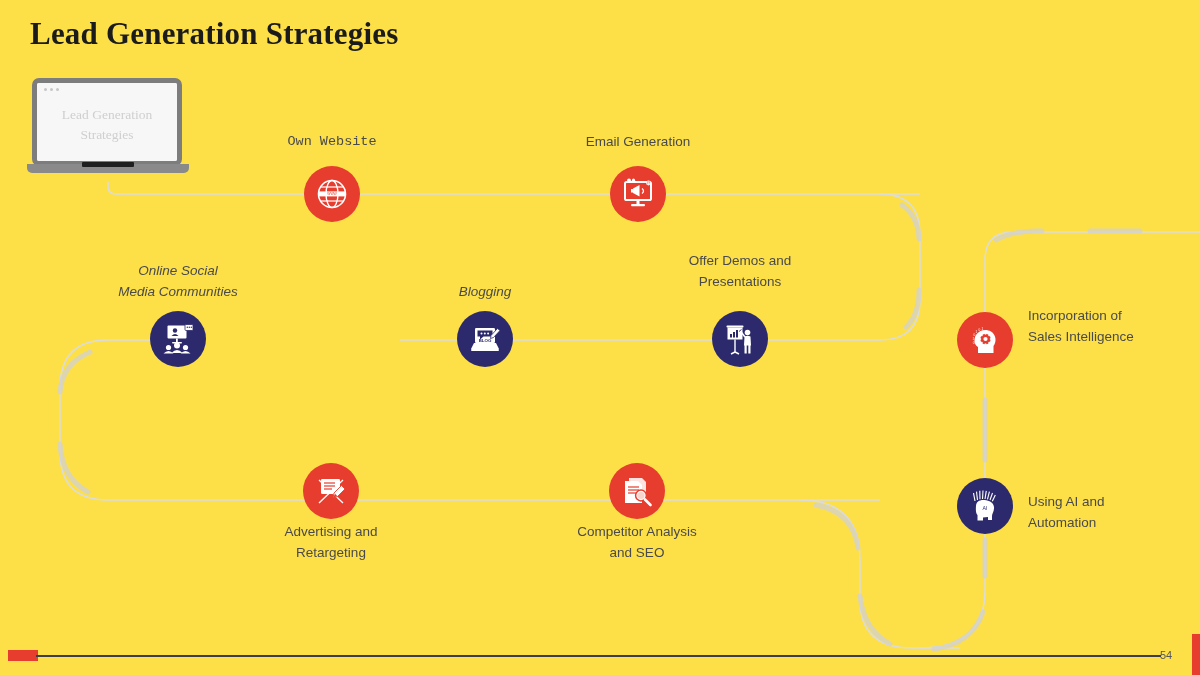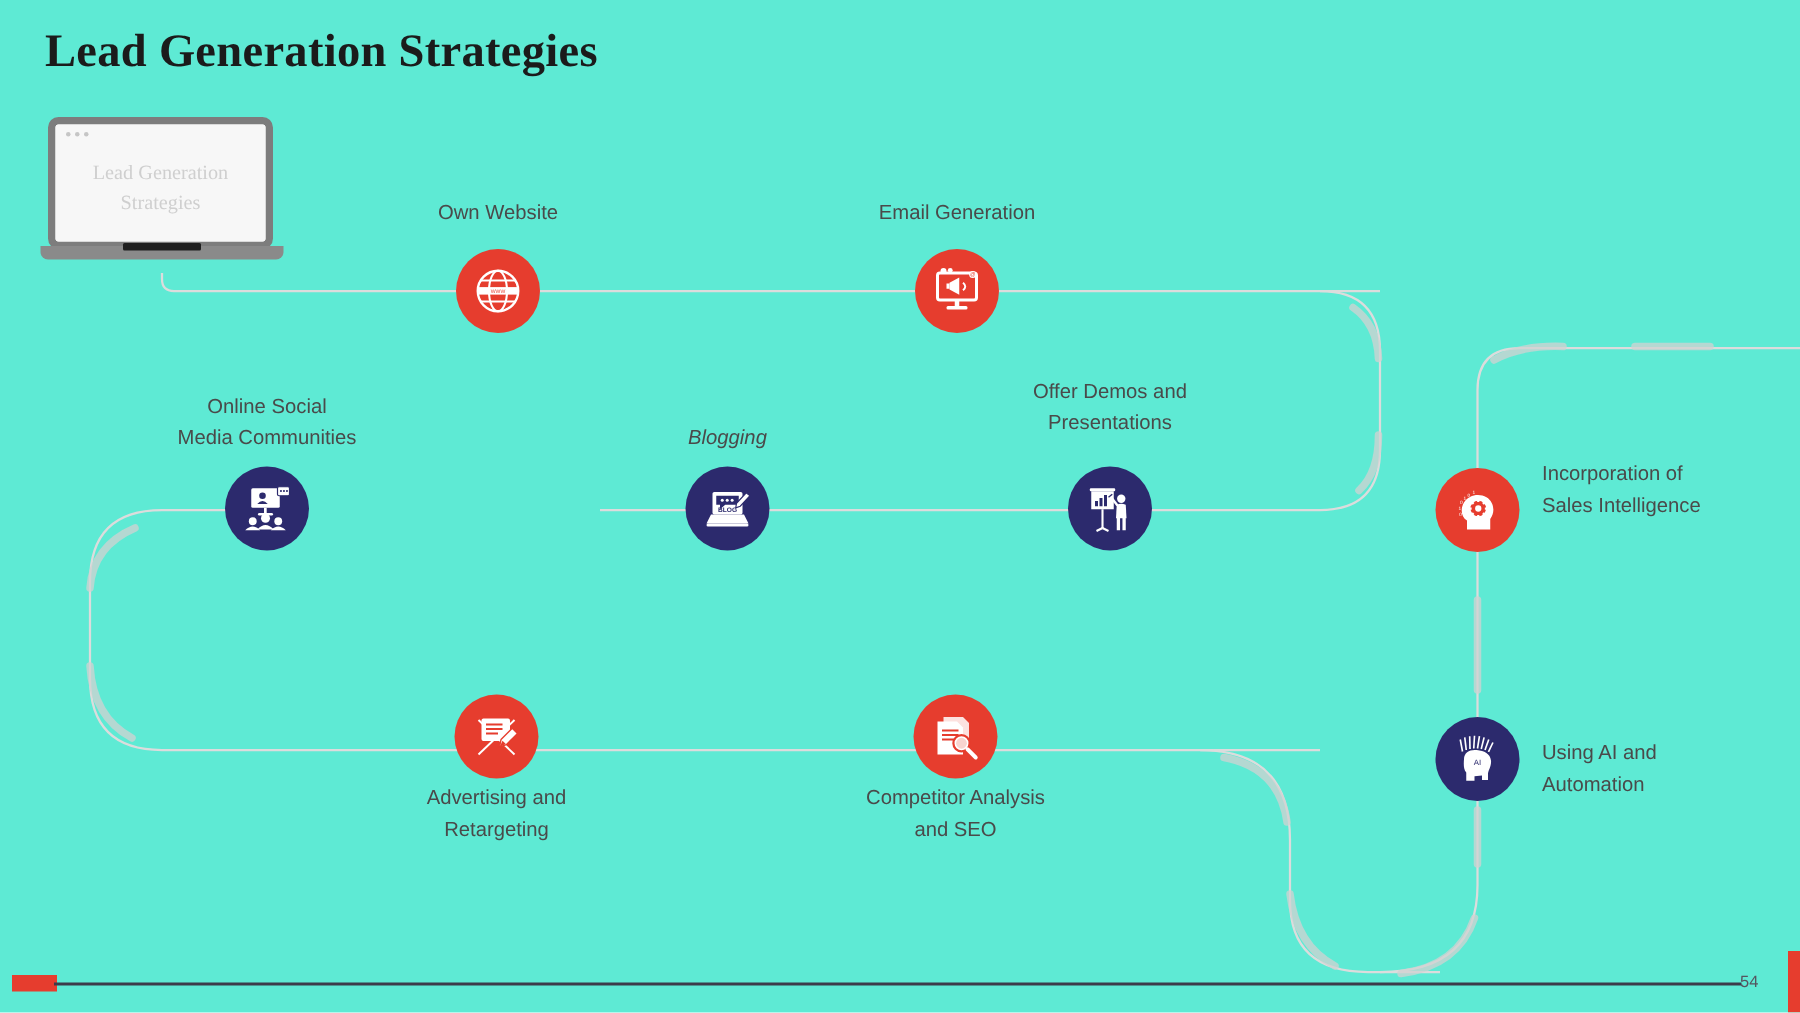--- a/index.html
+++ b/index.html
@@ -5,21 +5,21 @@
   * { box-sizing: border-box; margin: 0; padding: 0; }
   html, body {
     width: 1200px; height: 675px;
     background: #ffffff;
     font-family: "Liberation Sans", sans-serif;
     overflow: hidden;
   }
   #slide {
     position: relative;
     width: 1200px; height: 675px;
-    background: #5eead4;
+    background: #fde047;
   }
 
   
   .slide-title {
     position: absolute;
     left: 30px; top: 16px;
     font-family: "Liberation Serif", serif;
     font-size: 31px;
     font-weight: 700;
     color: #1b1b1b;
@@ -156,21 +156,21 @@
       <path d="M860,596 Q864,630 890,644"></path>
       <path d="M934,649 Q972,644 983,612"></path>
       <path d="M985,576 L985,540"></path>
       <path d="M985,460 L985,400"></path>
       <path d="M996,240 Q1014,230 1042,231"></path>
       <path d="M1090,231 L1140,231"></path>
     </g>
   </svg>
 
   <div class="node" style="left:0;top:0;">
-    <div class="node-label label-center" style="left:332px;top:132px;width:200px;">Own Website</div>
+    <div class="node-label label-center" style="left:332px;top:132px;width:200px;font-family:Liberation Mono, monospace;">Own Website</div>
     <div class="bubble red" style="left:304px;top:166px;">
       <svg width="34" height="34" viewBox="0 0 34 34">
         <circle cx="17" cy="17" r="13.5" fill="none" stroke="#fff" stroke-width="1.6"></circle>
         <ellipse cx="17" cy="17" rx="6" ry="13.5" fill="none" stroke="#fff" stroke-width="1.4"></ellipse>
         <line x1="3.5" y1="17" x2="30.5" y2="17" stroke="#fff" stroke-width="1.4"></line>
         <line x1="5" y1="10" x2="29" y2="10" stroke="#fff" stroke-width="1.2"></line>
         <line x1="5" y1="24" x2="29" y2="24" stroke="#fff" stroke-width="1.2"></line>
         <rect x="3" y="14.4" width="28" height="5" fill="#fff"></rect>
         <text x="17" y="18.3" font-family="Liberation Sans, sans-serif" font-size="3.4" fill="#e63d2e" text-anchor="middle">WWW</text>
       </svg>
@@ -219,21 +219,21 @@
           <text x="10.4" y="8">0</text>
             <text x="13.6" y="6.6">1</text>
         </g>
       </svg>
     </div>
     <div class="node-label label-right" style="left:1028px;top:306px;width:175px;">Incorporation of
 Sales Intelligence</div>
   </div>
 
   <div class="node" style="left:0;top:0;">
-    <div class="node-label label-center" style="left:178px;top:261px;width:250px;">Online Social
+    <div class="node-label label-center" style="left:178px;top:261px;width:250px;font-style:italic;">Online Social
 Media Communities</div>
     <div class="bubble navy" style="left:150px;top:311px;">
       <svg width="34" height="32" viewBox="0 0 34 32">
         <rect x="6.5" y="2.5" width="19" height="13" rx="1" fill="#fff"></rect>
         <circle cx="14" cy="7.5" r="2.2" fill="#2c2a6d"></circle>
         <path d="M10.5,13 q3.5,-4 7,0 Z" fill="#2c2a6d"></path>
         <rect x="24" y="1.5" width="8" height="6" rx="1" fill="#fff" stroke="#2c2a6d" stroke-width="0.8"></rect>
         <circle cx="26.3" cy="4.3" r="0.7" fill="#2c2a6d"></circle>
         <circle cx="28.3" cy="4.3" r="0.7" fill="#2c2a6d"></circle>
         <circle cx="30.3" cy="4.3" r="0.7" fill="#2c2a6d"></circle>

